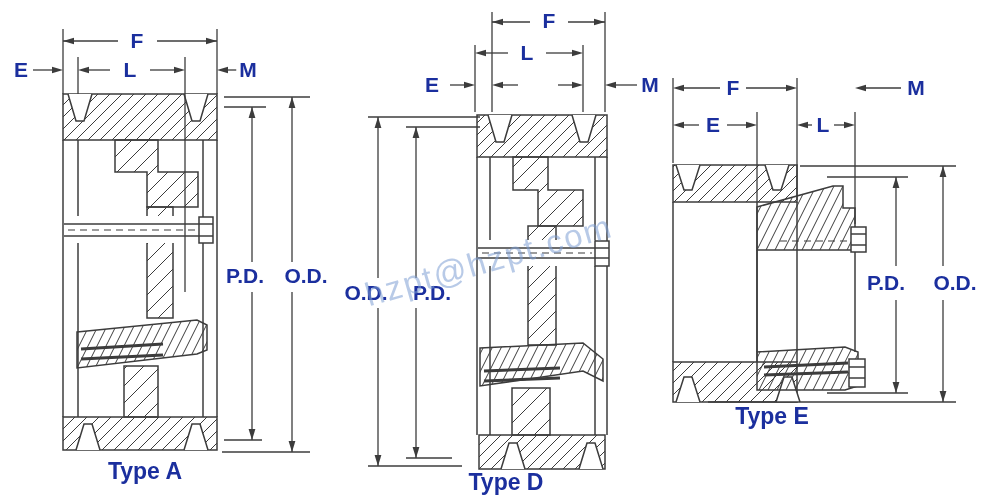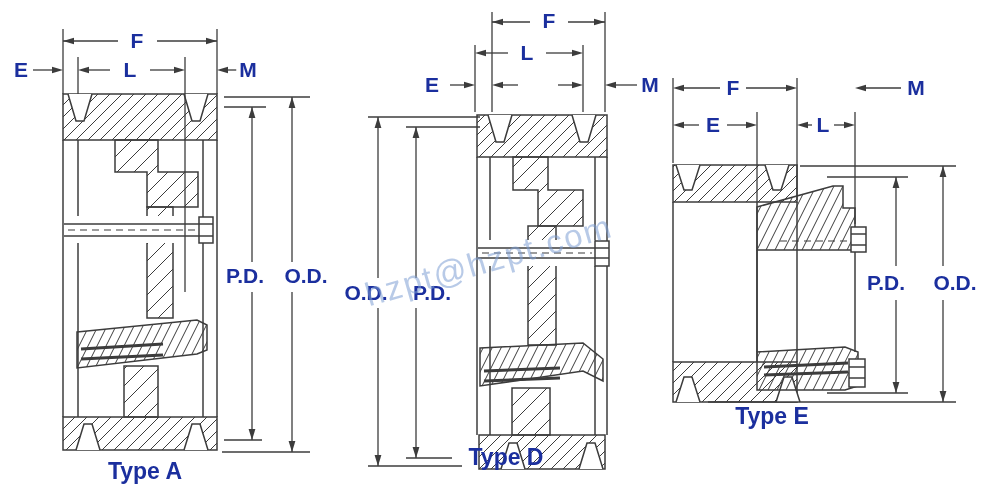--- a/index.html
+++ b/index.html
@@ -234,21 +234,21 @@
   <div class="lbl" style="left:245px;top:276px">P.D.</div>
   <div class="lbl" style="left:306px;top:276px">O.D.</div>
   <div class="ttl" style="left:145px;top:472px">Type A</div>
 
   <div class="lbl" style="left:549px;top:21px">F</div>
   <div class="lbl" style="left:527px;top:53px">L</div>
   <div class="lbl" style="left:432px;top:85px">E</div>
   <div class="lbl" style="left:650px;top:85px">M</div>
   <div class="lbl" style="left:366px;top:293px">O.D.</div>
   <div class="lbl" style="left:432px;top:293px">P.D.</div>
-  <div class="ttl" style="left:506px;top:458px">Type D</div>
+  <div class="ttl" style="left:506px;top:483px">Type D</div>
 
   <div class="lbl" style="left:733px;top:88px">F</div>
   <div class="lbl" style="left:916px;top:88px">M</div>
   <div class="lbl" style="left:713px;top:125px">E</div>
   <div class="lbl" style="left:823px;top:125px">L</div>
   <div class="lbl" style="left:886px;top:283px">P.D.</div>
   <div class="lbl" style="left:955px;top:283px">O.D.</div>
   <div class="ttl" style="left:772px;top:417px">Type E</div>
 
   <div class="wm">hzpt@hzpt.com</div>

